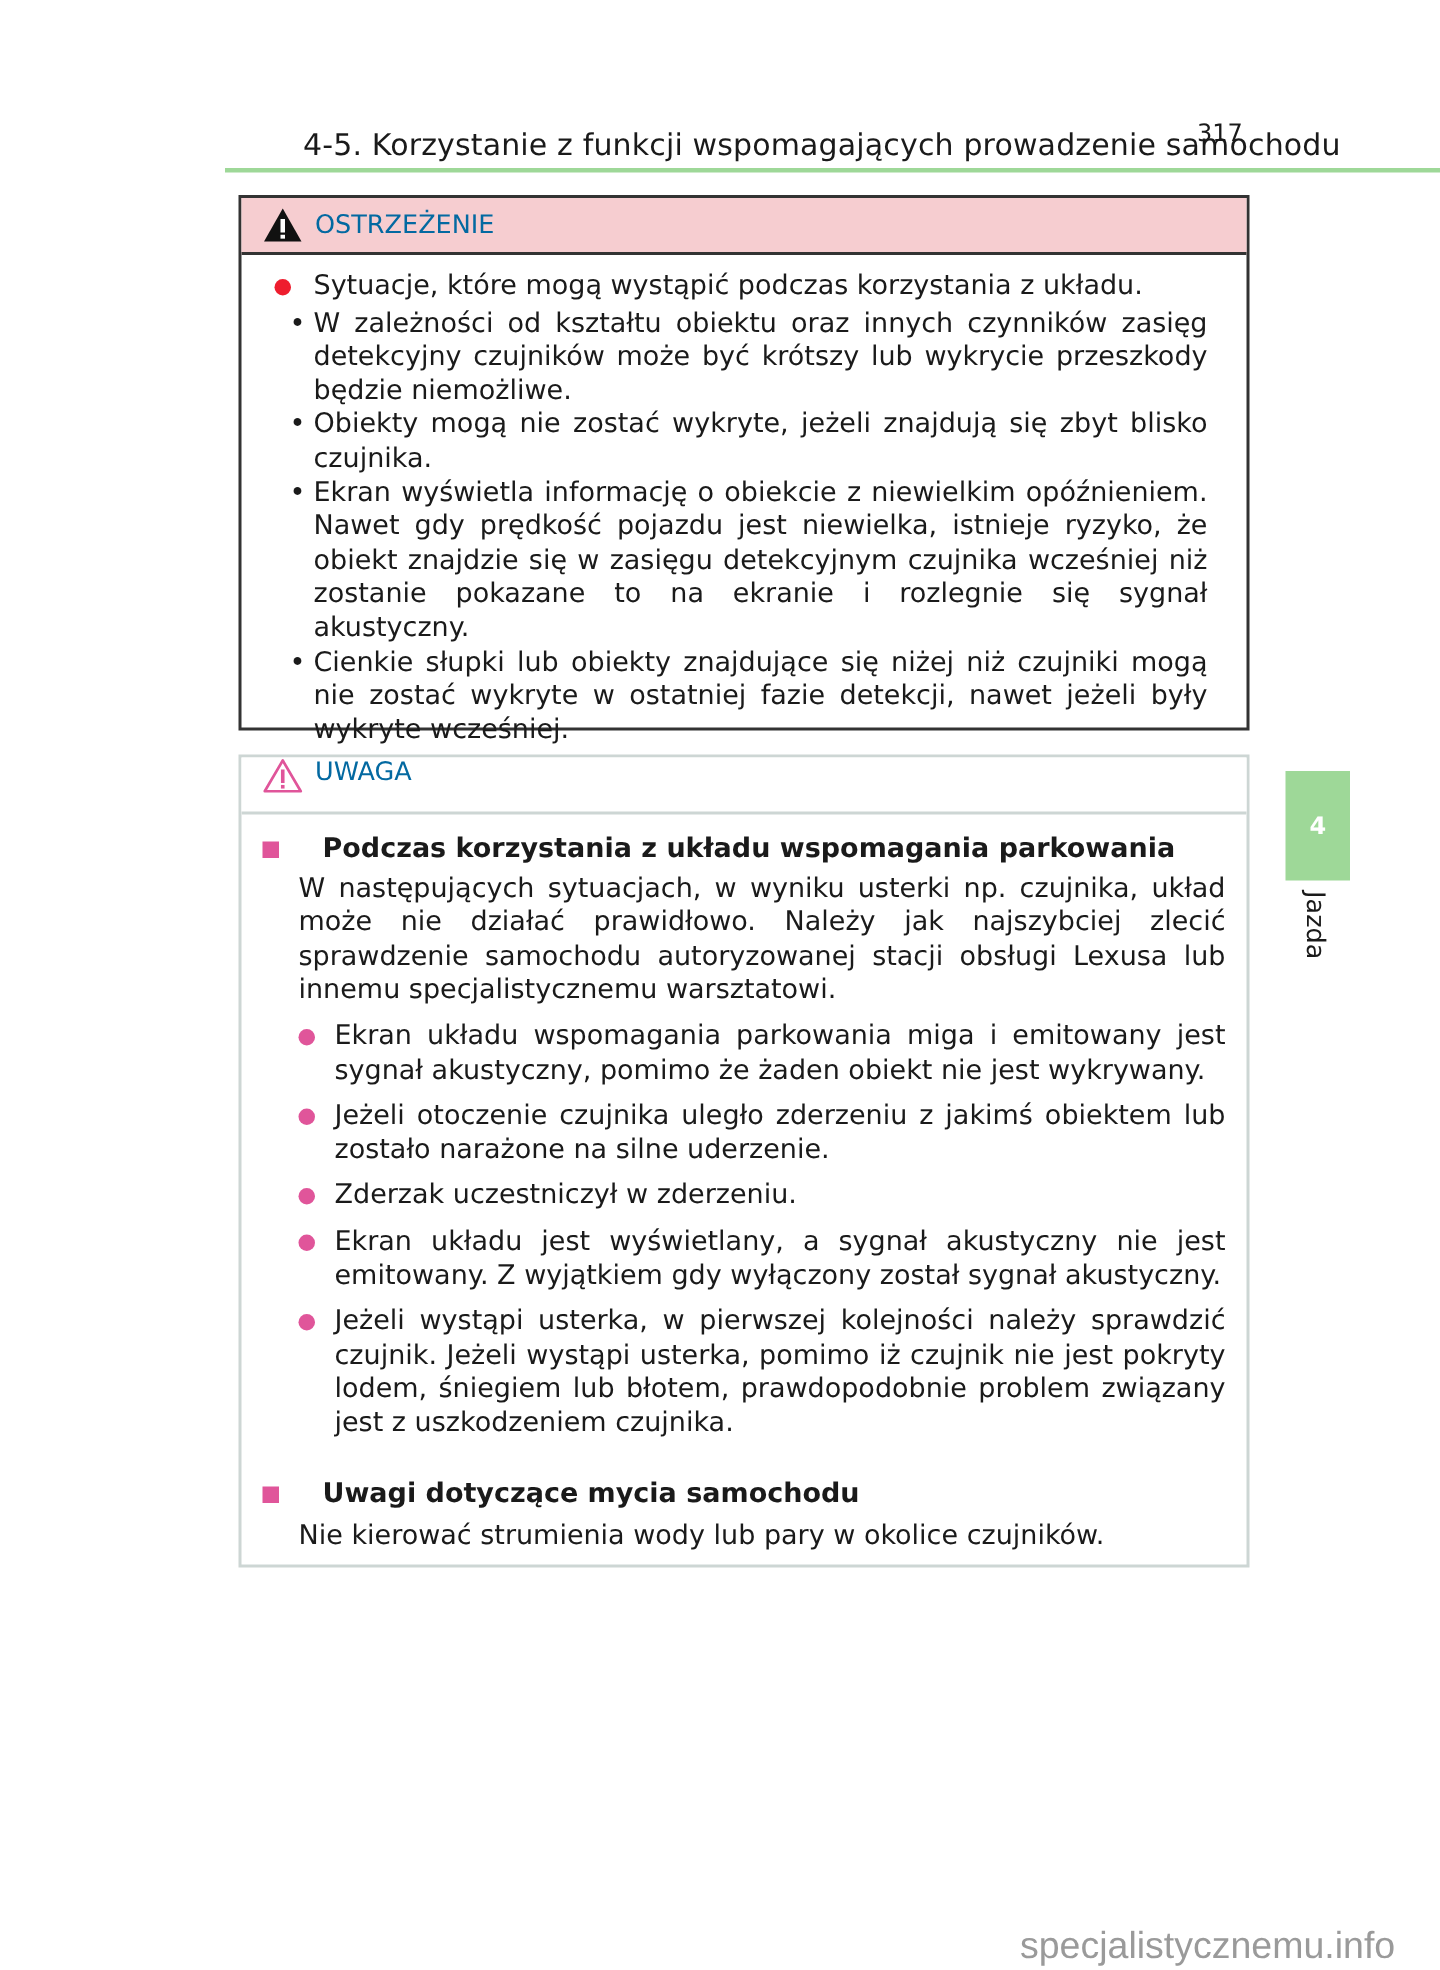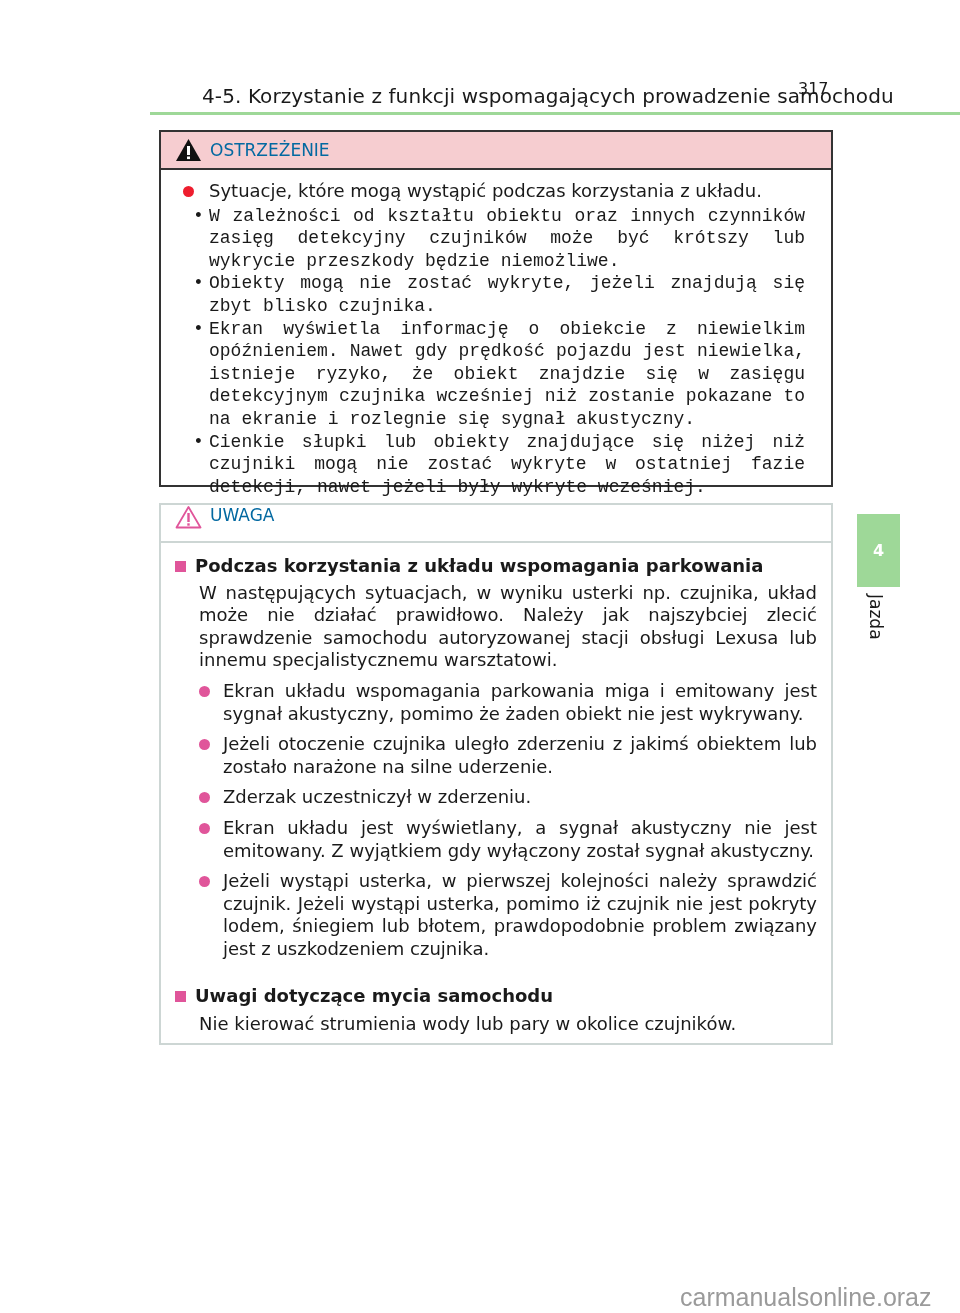--- a/index.html
+++ b/index.html
@@ -22,25 +22,25 @@
   .caution-header { height: 36px; background: #ffffff; border-bottom: 2px solid #cdd6d4; display: flex; padding-left: 14px; }
 
   .box-title { font-size: 17px; margin-left: 8px; color: #0369a1; }
   .tri-icon { width: 27px; height: 24px; display: inline-block; }
 
   .body { padding: 10px 14px 0 14px; font-size: 18px; line-height: 22.6px; }
   .bullet-main { position: relative; padding-left: 34px; }
   .dot { position: absolute; left: 8px; top: 6px; width: 11px; height: 11px; border-radius: 50%; }
   .dot.red { background: #ee1d2e; }
   .dot.pink { background: #e0559a; }
-  .sub-list { margin: 2px 12px 0 0; padding: 0; list-style: none; font-family: Liberation Mono, monospace; }
+  .sub-list { margin: 2px 12px 0 0; padding: 0; list-style: none; }
   .sub-item { position: relative; padding-left: 64px; text-align: justify; }
   .sub-item::before { content: "•"; position: absolute; left: 48px; }
 
-  .heading { position: relative; padding-left: 20px; font-weight: bold; margin-top: 6px; }
+  .heading { position: relative; padding-left: 40px; font-weight: bold; margin-top: 6px; }
   .sq { position: absolute; left: 0; top: 6px; width: 11px; height: 11px; background: #e0559a; }
   .para { padding-left: 24px; text-align: justify; margin-top: 4px; }
   .pink-item { position: relative; padding-left: 48px; text-align: justify; margin-top: 8px; }
   .pink-item .dot { left: 24px; }
 
   .watermark { position: absolute; left: 680px; top: 1283px; font-family: "Liberation Sans", sans-serif; font-size: 25px; color: #9a9a9a; }
 </style>
 </head>
 <body>
 
@@ -114,13 +114,13 @@
     </div>
 
     <div class="heading" style="margin-top:24px">
       <span class="sq"></span>
       <span>Uwagi dotyczące mycia samochodu</span>
     </div>
     <div class="para" style="margin-top:6px">Nie kierować strumienia wody lub pary w okolice czujników.</div>
   </div>
 </div>
 
-<div class="watermark">carmanualsonline.oraz</div>
+<div class="watermark">specjalistycznemu.info</div>
 
 </body></html>

